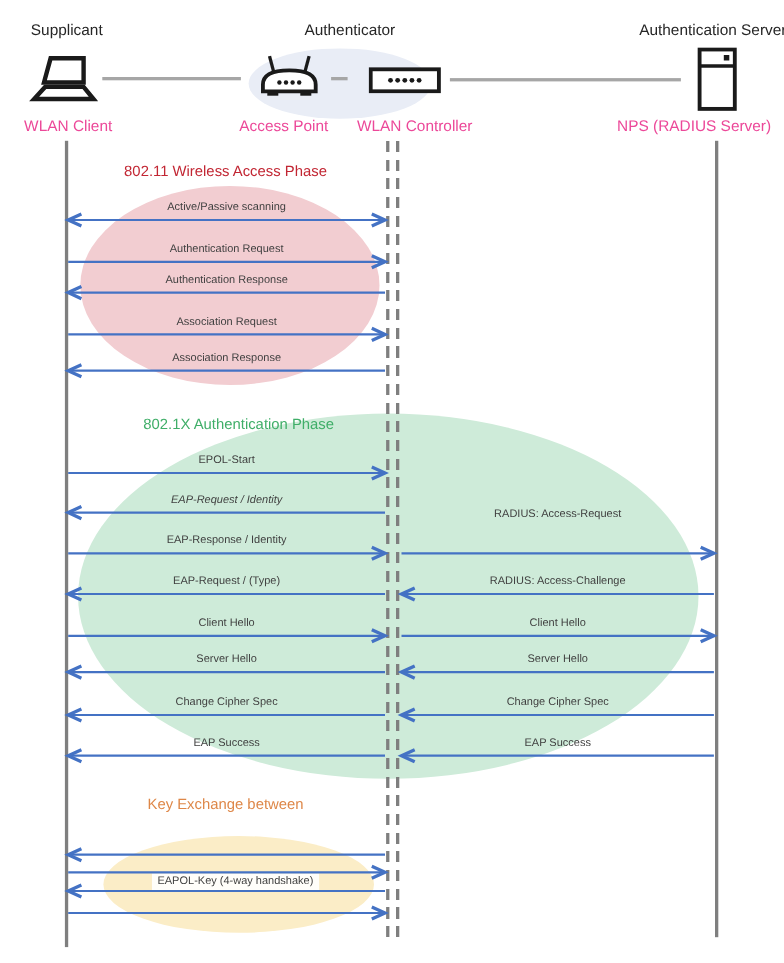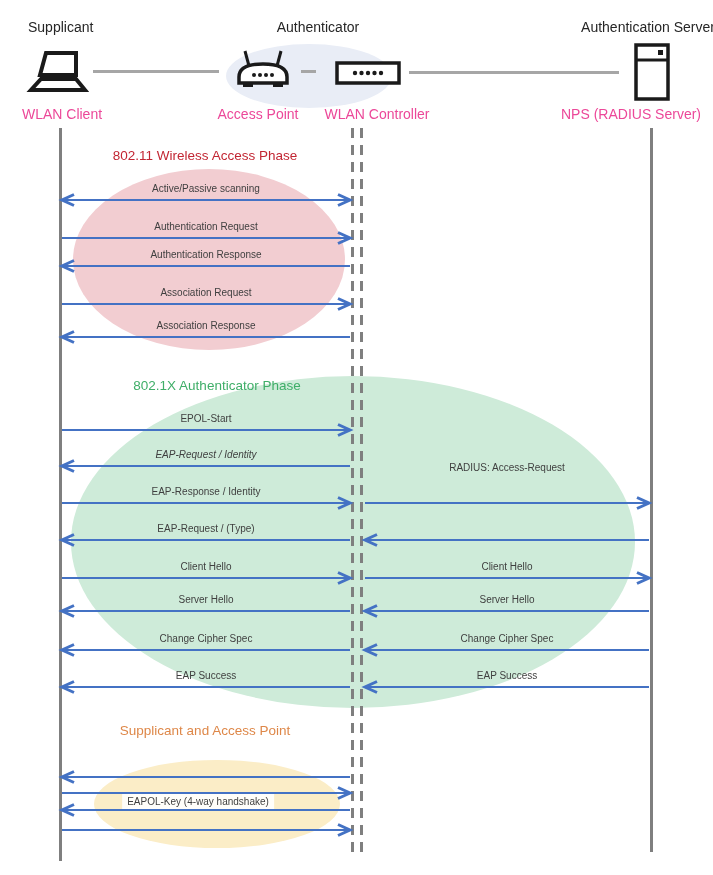--- a/index.html
+++ b/index.html
@@ -79,23 +79,23 @@
   <div class="phase-ellipse" style="left: 58px; top: 169px; width: 272px; height: 181px; background: rgb(242, 205, 209);"></div>
   <div class="phase-ellipse" style="left: 56px; top: 376px; width: 564px; height: 332px; background: rgb(206, 235, 217);"></div>
   <div class="phase-ellipse" style="left: 79px; top: 760px; width: 246px; height: 88px; background: rgb(251, 237, 199);"></div>
 
   <div class="lifeline" style="left:44px;top:128px;height:733px;"></div>
   <div class="lifeline-dashed" style="left:336px;top:128px;height:724px;"></div>
   <div class="lifeline-dashed" style="left:345px;top:128px;height:724px;"></div>
   <div class="lifeline" style="left:635px;top:128px;height:724px;"></div>
 
   <div class="phase-title" style="left: 190px; top: 146px; color: rgb(194, 38, 51);">802.11 Wireless Access Phase</div>
-  <div class="phase-title" style="left: 202px; top: 376px; color: rgb(63, 174, 104);">802.1X Authenticator Phase</div>
+  <div class="phase-title" style="left: 202px; top: 376px; color: rgb(63, 174, 104);">802.1X Authentication Phase</div>
   <div class="phase-title" style="left: 190px; top: 721px; color: rgb(222, 135, 72);">
-    <div>Supplicant and Access Point</div>
+    <div>Key Exchange between</div>
   </div>
 
   <div class="abs" id="messages-layer" style="left:0;top:0;width:713px;height:875px;">
       <div class="msg-label" style="left: 191px; top: 181px;">Active/Passive scanning</div>
       <svg width="290" height="16" class="msg-arrow" style="left: 46px; top: 192px;">
         <line x1="1" y1="8" x2="289" y2="8" stroke="#4472C4" stroke-width="2"></line>
         <path d="M 277 2.5 L 289 8 L 277 13.5" fill="none" stroke="#4472C4" stroke-width="3"></path>
         <path d="M 13 2.5 L 1 8 L 13 13.5" fill="none" stroke="#4472C4" stroke-width="3"></path>
       </svg>
       <div class="msg-label" style="left: 191px; top: 219px;">Authentication Request</div>
@@ -136,20 +136,21 @@
       <div class="msg-label" style="left: 492px; top: 460px;">RADIUS: Access-Request</div>
       <svg width="286" height="16" class="msg-arrow" style="left: 349px; top: 495px;">
         <line x1="1" y1="8" x2="285" y2="8" stroke="#4472C4" stroke-width="2"></line>
         <path d="M 273 2.5 L 285 8 L 273 13.5" fill="none" stroke="#4472C4" stroke-width="3"></path>
       </svg>
       <div class="msg-label" style="left: 191px; top: 521px;">EAP-Request / (Type)</div>
       <svg width="290" height="16" class="msg-arrow" style="left: 46px; top: 532px;">
         <line x1="1" y1="8" x2="289" y2="8" stroke="#4472C4" stroke-width="2"></line>
         <path d="M 13 2.5 L 1 8 L 13 13.5" fill="none" stroke="#4472C4" stroke-width="3"></path>
       </svg>
+      <div class="msg-label" style="left: 492px; top: 521px;">RADIUS: Access-Challenge</div>
       <svg width="286" height="16" class="msg-arrow" style="left: 349px; top: 532px;">
         <line x1="1" y1="8" x2="285" y2="8" stroke="#4472C4" stroke-width="2"></line>
         <path d="M 13 2.5 L 1 8 L 13 13.5" fill="none" stroke="#4472C4" stroke-width="3"></path>
       </svg>
       <div class="msg-label" style="left: 191px; top: 559px;">Client Hello</div>
       <svg width="290" height="16" class="msg-arrow" style="left: 46px; top: 570px;">
         <line x1="1" y1="8" x2="289" y2="8" stroke="#4472C4" stroke-width="2"></line>
         <path d="M 277 2.5 L 289 8 L 277 13.5" fill="none" stroke="#4472C4" stroke-width="3"></path>
       </svg>
       <div class="msg-label" style="left: 492px; top: 559px;">Client Hello</div>
@@ -188,21 +189,21 @@
         <path d="M 13 2.5 L 1 8 L 13 13.5" fill="none" stroke="#4472C4" stroke-width="3"></path>
       </svg>
       <svg width="290" height="16" class="msg-arrow" style="left: 46px; top: 769px;">
         <line x1="1" y1="8" x2="289" y2="8" stroke="#4472C4" stroke-width="2"></line>
         <path d="M 13 2.5 L 1 8 L 13 13.5" fill="none" stroke="#4472C4" stroke-width="3"></path>
       </svg>
       <svg width="290" height="16" class="msg-arrow" style="left: 46px; top: 785px;">
         <line x1="1" y1="8" x2="289" y2="8" stroke="#4472C4" stroke-width="2"></line>
         <path d="M 277 2.5 L 289 8 L 277 13.5" fill="none" stroke="#4472C4" stroke-width="3"></path>
       </svg>
-      <div class="msg-label boxed" style="left: 183px; top: 794px;">EAPOL-Key (4-way handshake)</div>
+      <div class="msg-label boxed" style="left: 199px; top: 794px;">EAPOL-Key (4-way handshake)</div>
       <svg width="290" height="16" class="msg-arrow" style="left: 46px; top: 802px;">
         <line x1="1" y1="8" x2="289" y2="8" stroke="#4472C4" stroke-width="2"></line>
         <path d="M 13 2.5 L 1 8 L 13 13.5" fill="none" stroke="#4472C4" stroke-width="3"></path>
       </svg>
       <svg width="290" height="16" class="msg-arrow" style="left: 46px; top: 822px;">
         <line x1="1" y1="8" x2="289" y2="8" stroke="#4472C4" stroke-width="2"></line>
         <path d="M 277 2.5 L 289 8 L 277 13.5" fill="none" stroke="#4472C4" stroke-width="3"></path>
       </svg>
     </div>
 

